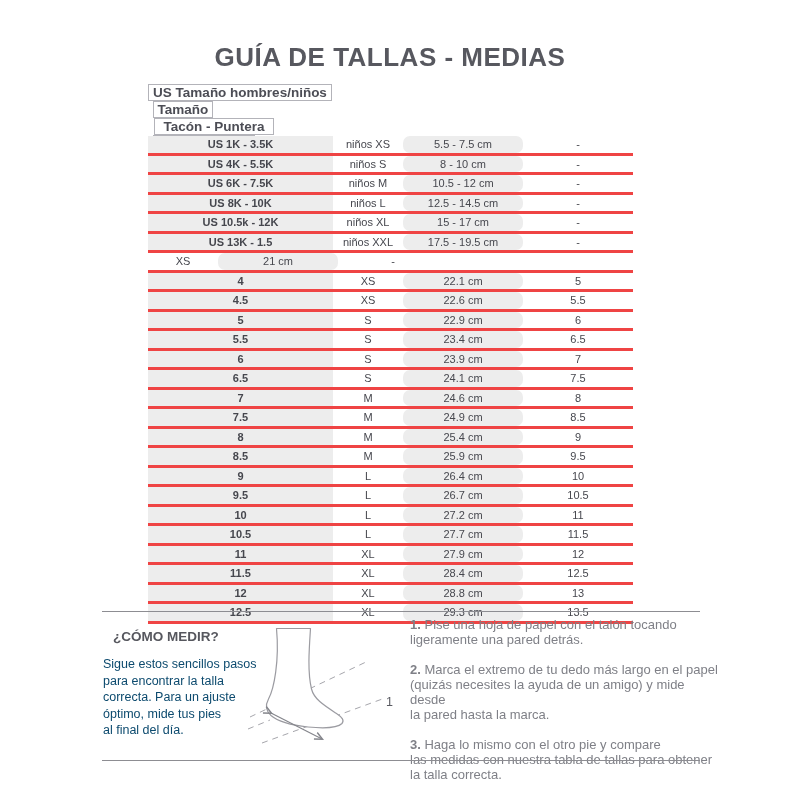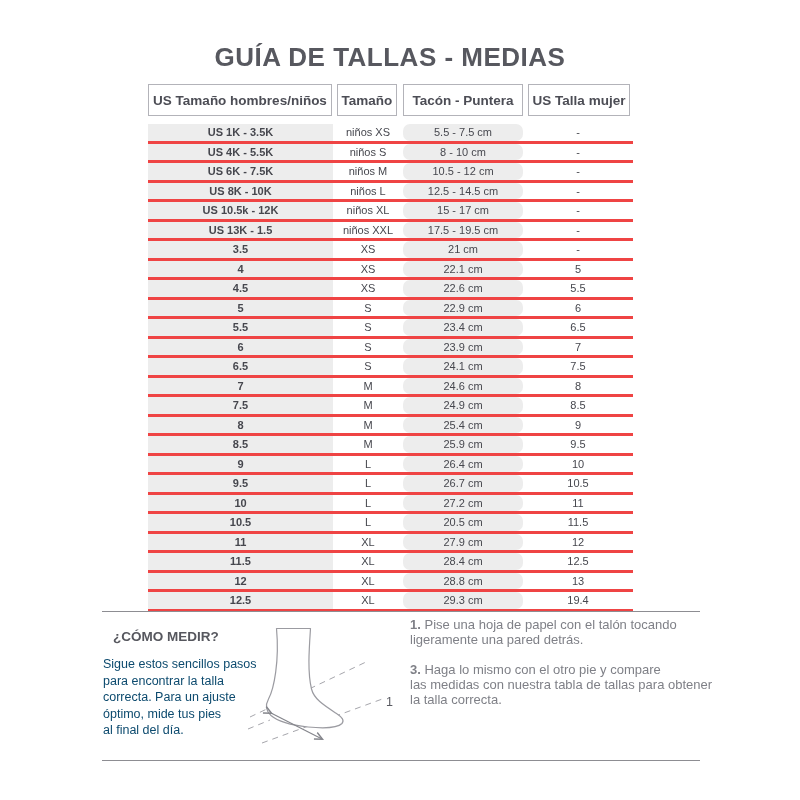--- a/index.html
+++ b/index.html
@@ -5,21 +5,21 @@
   html,body { margin:0; padding:0; background:#ffffff; }
   #page {
     position:relative; width:800px; height:800px; background:#ffffff;
     font-family:"Liberation Sans", sans-serif; overflow:hidden;
   }
   .page-title {
     position:absolute; top:42px; left:0; width:780px; text-align:center;
     font-size:26px; font-weight:bold; color:#57585f; letter-spacing:0.5px;
   }
   .size-table { position:absolute; left:148px; top:84px; width:485px; }
-  .header-row { display:flex; height:32px; margin-bottom:8px; }
+  .header-row { display:flex; height:32px; margin-bottom:20px;flex-direction:column; }
   .hcell {
     border:1px solid #b3b3b9; box-sizing:border-box;
     display:flex; align-items:center; justify-content:center;
     font-size:13.5px; font-weight:bold; color:#4c4d55; background:#ffffff;
   }
   .hcell.c0 { width:184px; }
   .hcell.c1 { width:60px; margin-left:5px; }
   .hcell.c2 { width:120px; margin-left:6px; }
   .hcell.c3 { width:102px; margin-left:5px; }
   .trow { display:flex; height:19.5px; border-bottom:3px solid #ef4444; box-sizing:border-box; }
@@ -95,21 +95,20 @@
         <div class="tcell c2">15 - 17 cm</div>
         <div class="tcell c3">-</div>
       </div>
         <div class="trow">
         <div class="tcell c0">US 13K - 1.5</div>
         <div class="tcell c1">niños XXL</div>
         <div class="tcell c2">17.5 - 19.5 cm</div>
         <div class="tcell c3">-</div>
       </div>
         <div class="trow">
-        <div class="tcell c0">3.5</div>
         <div class="tcell c1">XS</div>
         <div class="tcell c2">21 cm</div>
         <div class="tcell c3">-</div>
       </div>
         <div class="trow">
         <div class="tcell c0">4</div>
         <div class="tcell c1">XS</div>
         <div class="tcell c2">22.1 cm</div>
         <div class="tcell c3">5</div>
       </div>
@@ -181,21 +180,21 @@
       </div>
         <div class="trow">
         <div class="tcell c0">10</div>
         <div class="tcell c1">L</div>
         <div class="tcell c2">27.2 cm</div>
         <div class="tcell c3">11</div>
       </div>
         <div class="trow">
         <div class="tcell c0">10.5</div>
         <div class="tcell c1">L</div>
-        <div class="tcell c2">20.5 cm</div>
+        <div class="tcell c2">27.7 cm</div>
         <div class="tcell c3">11.5</div>
       </div>
         <div class="trow">
         <div class="tcell c0">11</div>
         <div class="tcell c1">XL</div>
         <div class="tcell c2">27.9 cm</div>
         <div class="tcell c3">12</div>
       </div>
         <div class="trow">
         <div class="tcell c0">11.5</div>
@@ -206,21 +205,21 @@
         <div class="trow">
         <div class="tcell c0">12</div>
         <div class="tcell c1">XL</div>
         <div class="tcell c2">28.8 cm</div>
         <div class="tcell c3">13</div>
       </div>
         <div class="trow">
         <div class="tcell c0">12.5</div>
         <div class="tcell c1">XL</div>
         <div class="tcell c2">29.3 cm</div>
-        <div class="tcell c3">19.4</div>
+        <div class="tcell c3">13.5</div>
       </div>
       </div>
   </div>
 
   <div class="divider top"></div>
 
   <div class="measure-left">
     <p class="measure-heading">¿CÓMO MEDIR?</p>
     <p class="measure-intro">Sigue estos sencillos pasos
 para encontrar la talla
@@ -258,20 +257,26 @@
     </svg>
   </div>
 
   <div class="measure-steps">
     <p class="step">
       <span class="num">1.</span>
       <span class="txt">Pise una hoja de papel con el talón tocando
 ligeramente una pared detrás.</span>
     </p>
     <p class="step">
+      <span class="num">2.</span>
+      <span class="txt">Marca el extremo de tu dedo más largo en el papel
+(quizás necesites la ayuda de un amigo) y mide desde
+la pared hasta la marca.</span>
+    </p>
+    <p class="step">
       <span class="num">3.</span>
       <span class="txt">Haga lo mismo con el otro pie y compare
 las medidas con nuestra tabla de tallas para obtener
 la talla correcta.</span>
     </p>
   </div>
 
   <div class="divider bottom"></div>
 
 </div>

